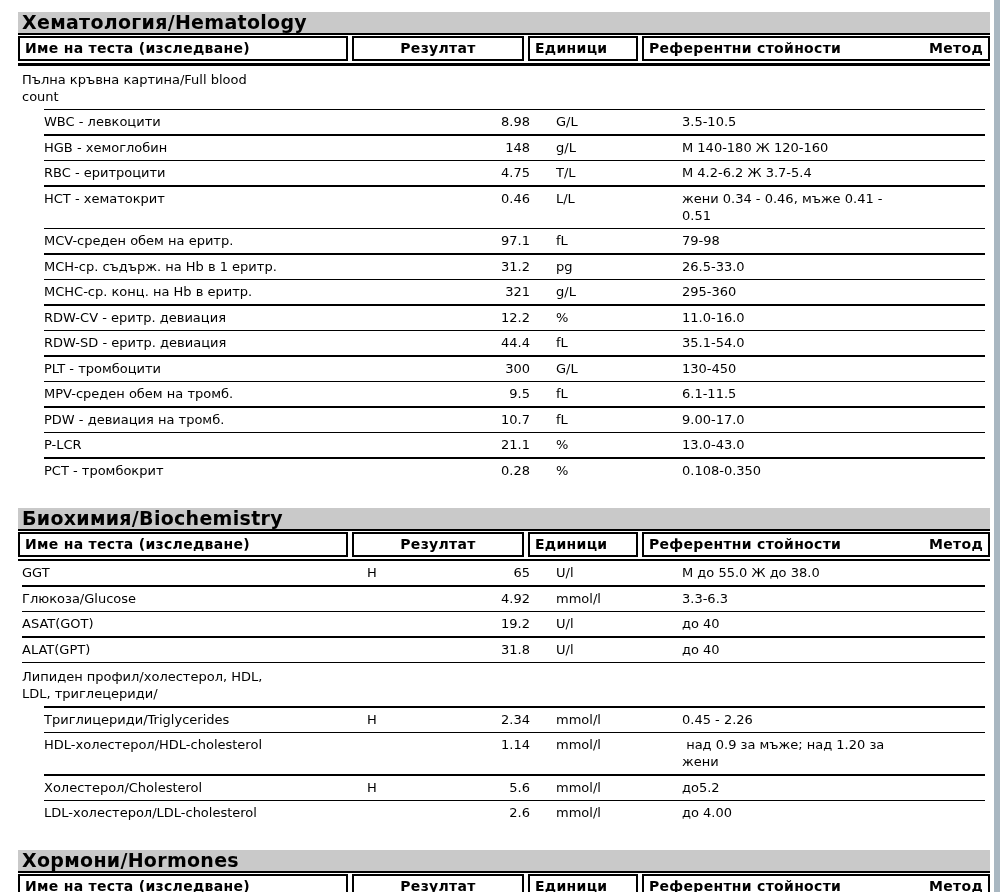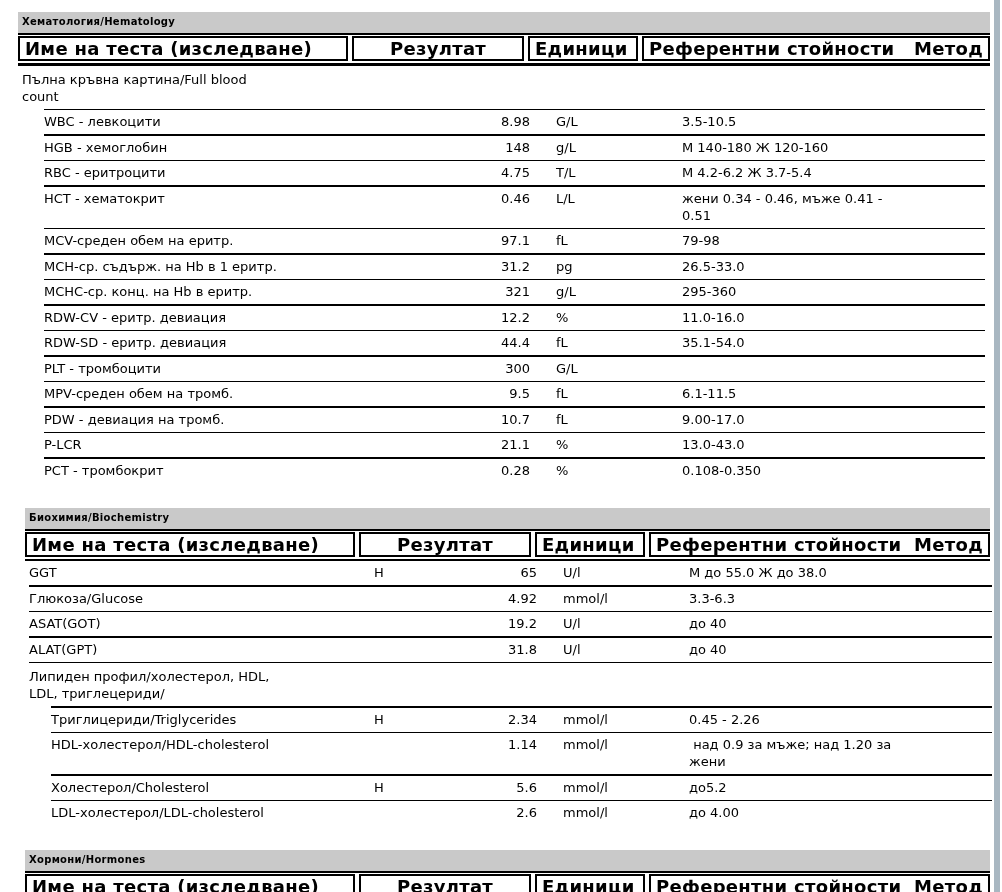--- a/index.html
+++ b/index.html
@@ -2,31 +2,31 @@
 <html><head>
 <meta charset="utf-8">
 <style>
   * { margin:0; padding:0; box-sizing:border-box; }
   html,body { background:#ffffff; }
   body {
     width:1002px; height:892px; position:relative; overflow:hidden;
     font-family:"DejaVu Sans", sans-serif; font-size:13px; color:#000;
   }
   .content { position:absolute; left:18px; top:12px; width:972px; }
-  .section + .section { margin-top:26px;margin-left:7px; }
+  .section + .section { margin-top:26px; }
 
   .sec-title {
     background:#c9c9c9; border-bottom:2px solid #000;
-    font-weight:bold; font-size:10px; line-height:16px;
+    font-weight:bold; font-size:19px; line-height:16px;
     padding:2px 4px 3px 4px; letter-spacing:0.3px;
   }
 
   .head-row { display:flex; gap:4px; margin-top:1px; }
   .hcell {
-    border:2px solid #000; font-weight:bold; font-size:18px;
+    border:2px solid #000; font-weight:bold; font-size:14px;
     line-height:17px; padding:2px 5px; letter-spacing:0.3px;
   }
   .hc-name   { flex:0 0 330px; }
   .hc-result { flex:0 0 172px; text-align:center; }
   .hc-units  { flex:0 0 110px; }
   .hc-ref    { flex:1 1 auto; display:flex; justify-content:space-between; }
   .head-underline { height:2.5px; background:#000; margin-top:2px; }
 
   .rule { height:1.5px; background:#000; margin-top:1px; }
   .rule.indent { margin-left:26px; width:941px; }
@@ -184,20 +184,24 @@
         </div>
       </div>
       <div class="rule indent"></div>
       <div class="row">
         <div class="c-name indent">PLT - тромбоцити</div>
         <div class="c-result">
           <span class="flag"></span>
           <span class="val">300</span>
         </div>
         <div class="c-units">G/L</div>
+        <div class="c-ref">
+          <span class="ref-text">130-450</span>
+          <span class="ref-method"></span>
+        </div>
       </div>
       <div class="rule indent"></div>
       <div class="row">
         <div class="c-name indent">MPV-среден обем на тромб.</div>
         <div class="c-result">
           <span class="flag"></span>
           <span class="val">9.5</span>
         </div>
         <div class="c-units">fL</div>
         <div class="c-ref">

